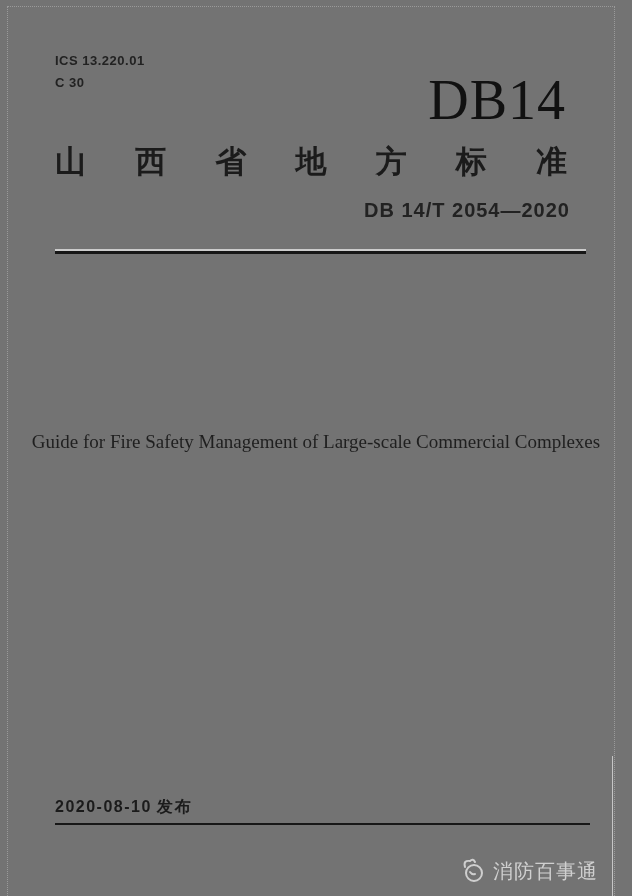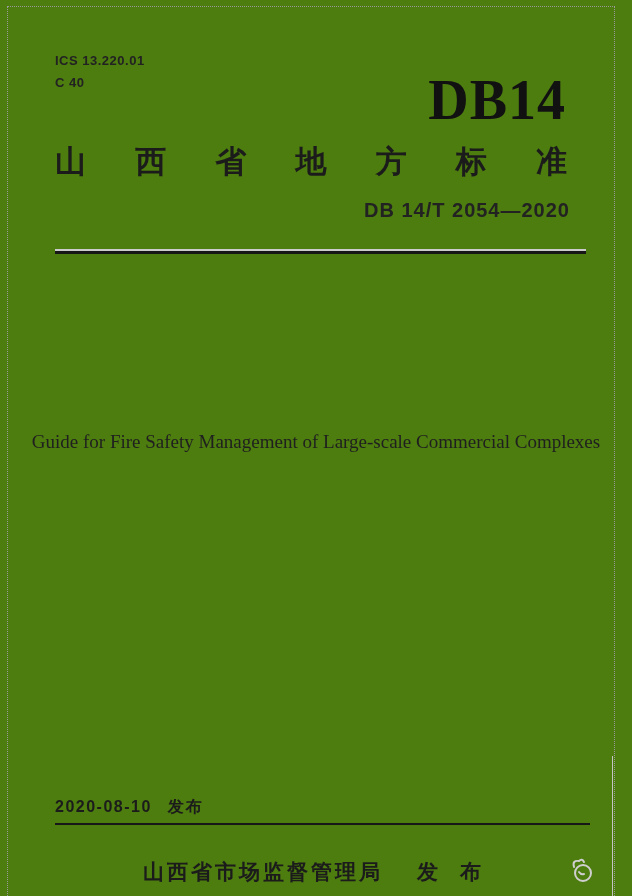--- a/index.html
+++ b/index.html
@@ -5,21 +5,21 @@
   html, body {
     margin: 0;
     padding: 0;
     background: #ffffff;
     font-family: "Liberation Sans", sans-serif;
   }
   .canvas {
     position: relative;
     width: 632px;
     height: 896px;
-    background: #4d7c0f;
+    background: #737373;
     overflow: hidden;
     color: #1b1b1b;
   }
   
   .dotted-frame {
     position: absolute;
     left: 7px;
     top: 6px;
     width: 608px;
     height: 920px;
@@ -43,21 +43,21 @@
     font-weight: 600;
     letter-spacing: 0.5px;
     line-height: 22px;
     color: #222;
   }
   .db-logo {
     position: absolute;
     right: 66px;
     top: 72px;
     font-family: "Liberation Serif", serif;
-    font-weight: 700;
+    font-weight: 400;
     font-size: 56px;
     line-height: 56px;
     letter-spacing: 1px;
     color: #111;
   }
   .standard-name {
     position: absolute;
     left: 55px;
     top: 144px;
     width: 512px;
@@ -114,21 +114,21 @@
     width: 535px;
     display: flex;
     justify-content: space-between;
     border-bottom: 2px solid #171717;
     padding-bottom: 5px;
     font-size: 16px;
     font-weight: 600;
     letter-spacing: 1.5px;
     color: #1b1b1b;
   }
-  .dates-row .date-label { margin-left: 16px; letter-spacing: 2px; }
+  .dates-row .date-label { margin-left: 5px; letter-spacing: 2px; }
   .publisher-row {
     position: absolute;
     left: 0;
     right: 0;
     top: 858px;
     text-align: center;
     font-size: 21px;
     font-weight: 600;
     color: #1b1b1b;
     white-space: nowrap;
@@ -152,21 +152,21 @@
 </head>
 <body>
 
 <div class="canvas">
 
   <div class="dotted-frame"></div>
   <div class="scan-edge-line"></div>
 
   <div class="ics-block">
     <div>ICS 13.220.01</div>
-    <div>C 40</div>
+    <div>C 30</div>
   </div>
 
   <div class="db-logo">DB14</div>
 
   <div class="standard-name">
     <span>山</span>
     <span>西</span>
     <span>省</span>
     <span>地</span>
     <span>方</span>
@@ -180,27 +180,25 @@
 
 
   <div class="doc-title-en">Guide for Fire Safety Management of Large-scale Commercial Complexes</div>
 
   <div class="dates-row">
     <div>
       <span>2020-08-10</span><span class="date-label">发布</span>
     </div>
   </div>
 
-  <div class="publisher-row">
-    <span class="publisher-name">山西省市场监督管理局</span><span class="publish-action">发 布</span>
-  </div>
 
   <div class="watermark">
     <span>
       <svg width="30" height="30" viewBox="0 0 30 30" fill="none" stroke="#cfcfcf" stroke-width="2" stroke-linecap="round">
         <path d="M6 11 Q4 4 11 5 Q14 2 16 6"></path>
         <circle cx="15" cy="17" r="8"></circle>
         <path d="M11 16 q2 3 5 2"></path>
       </svg>
     </span>
+    <span>消防百事通</span>
   </div>
 
 </div>
 
 </body></html>

